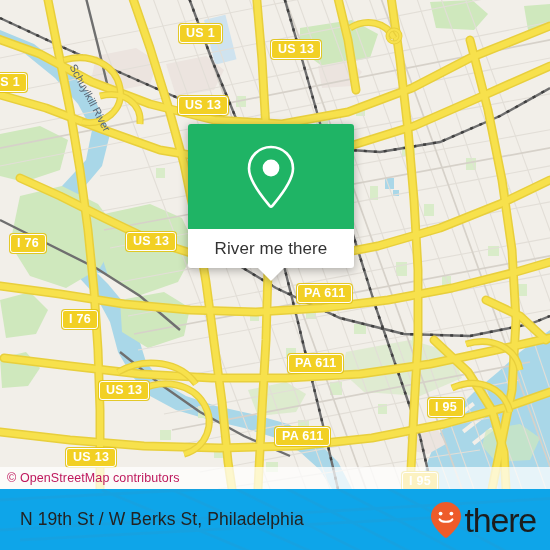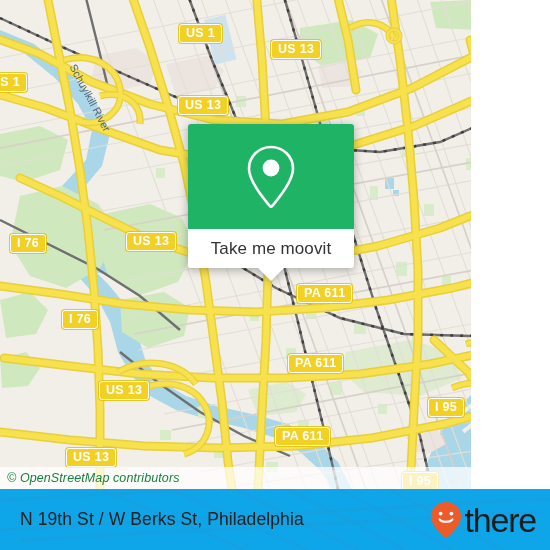--- a/index.html
+++ b/index.html
@@ -5,35 +5,35 @@
   html,body{margin:0;padding:0;}
   body{
     width:550px;height:550px;overflow:hidden;
     font-family:"Liberation Sans", sans-serif;
     background:#ffffff;
   }
   #app{position:relative;width:550px;height:550px;overflow:hidden;}
 
   
   .map{
-    position:absolute;left:0;top:0;width:471px;height:489px;
+    position:absolute;left:0;top:0;width:550px;height:489px;
     background:#f2efe9;
     overflow:hidden;
   }
   .map svg{position:absolute;left:0;top:0;display:block;}
 
   
   .attrib{
     position:absolute;left:0;bottom:0;width:550px;height:22px;
     background:rgba(255,255,255,0.72);
     display:flex;align-items:center;
     z-index:7;
   }
   .attrib span{
-    font-size:12.5px;color:#15803d;padding-left:7px;letter-spacing:.1px;font-style:italic;
+    font-size:12.5px;color:#be185d;padding-left:7px;letter-spacing:.1px;
   }
 
   
   .shield{
     position:absolute;z-index:5;
     background:#f2d024;
     border:1.6px solid #ffffff;
     border-radius:3px;
     color:#ffffff;
     font-size:12.5px;font-weight:bold;
@@ -341,21 +341,21 @@
 
   <div class="card">
     <div class="card-top">
       <svg class="pin-svg" width="54" height="66" viewBox="0 0 54 66">
         <path d="M27 3 C14.8 3 5 12.6 5 24.5 C5 38.5 21 56 26 62.2 C26.5 62.8 27.5 62.8 28 62.2
                  C33 56 49 38.5 49 24.5 C49 12.6 39.2 3 27 3 Z" fill="none" stroke="#ffffff" stroke-width="2.6"></path>
         <circle cx="27" cy="24" r="8.4" fill="#ffffff"></circle>
       </svg>
     </div>
     <div class="card-bottom">
-      <span>Take me moovit</span>
+      <span>River me there</span>
     </div>
     <div class="card-tail"></div>
   </div>
 
   <div class="footer">
     <svg class="footer-watermark" width="550" height="550" viewBox="0 0 550 550">
       <g stroke="#7a7a7a" stroke-width="3" fill="none">
         <path d="M 150 480 L 330 560"></path>
           <path d="M 198 470 L 378 560"></path>
         <path d="M 246 468 L 426 560"></path>

